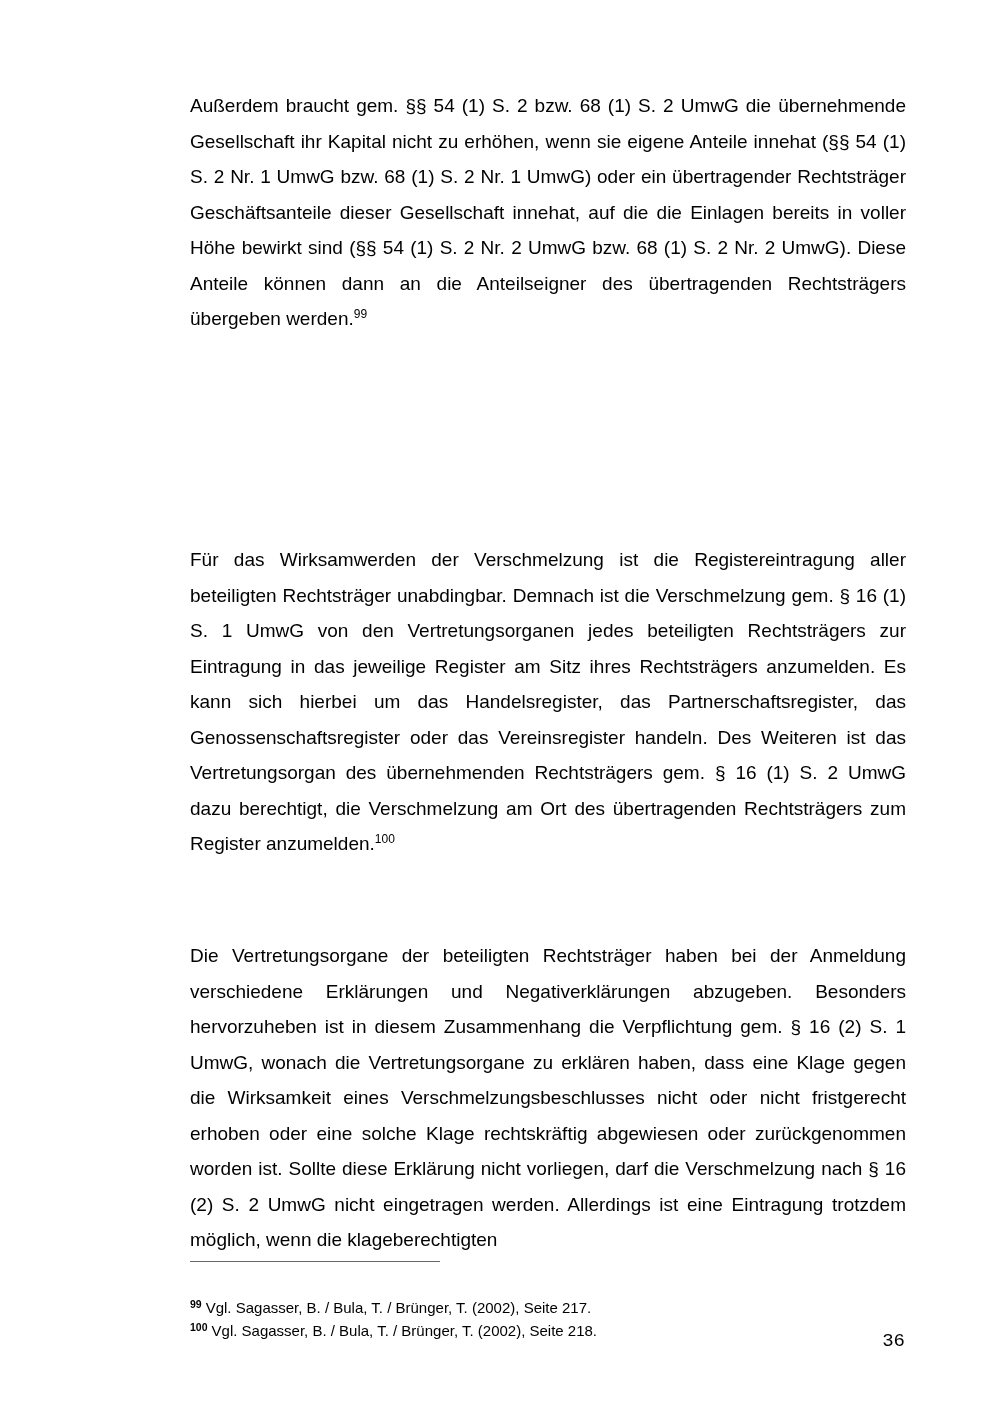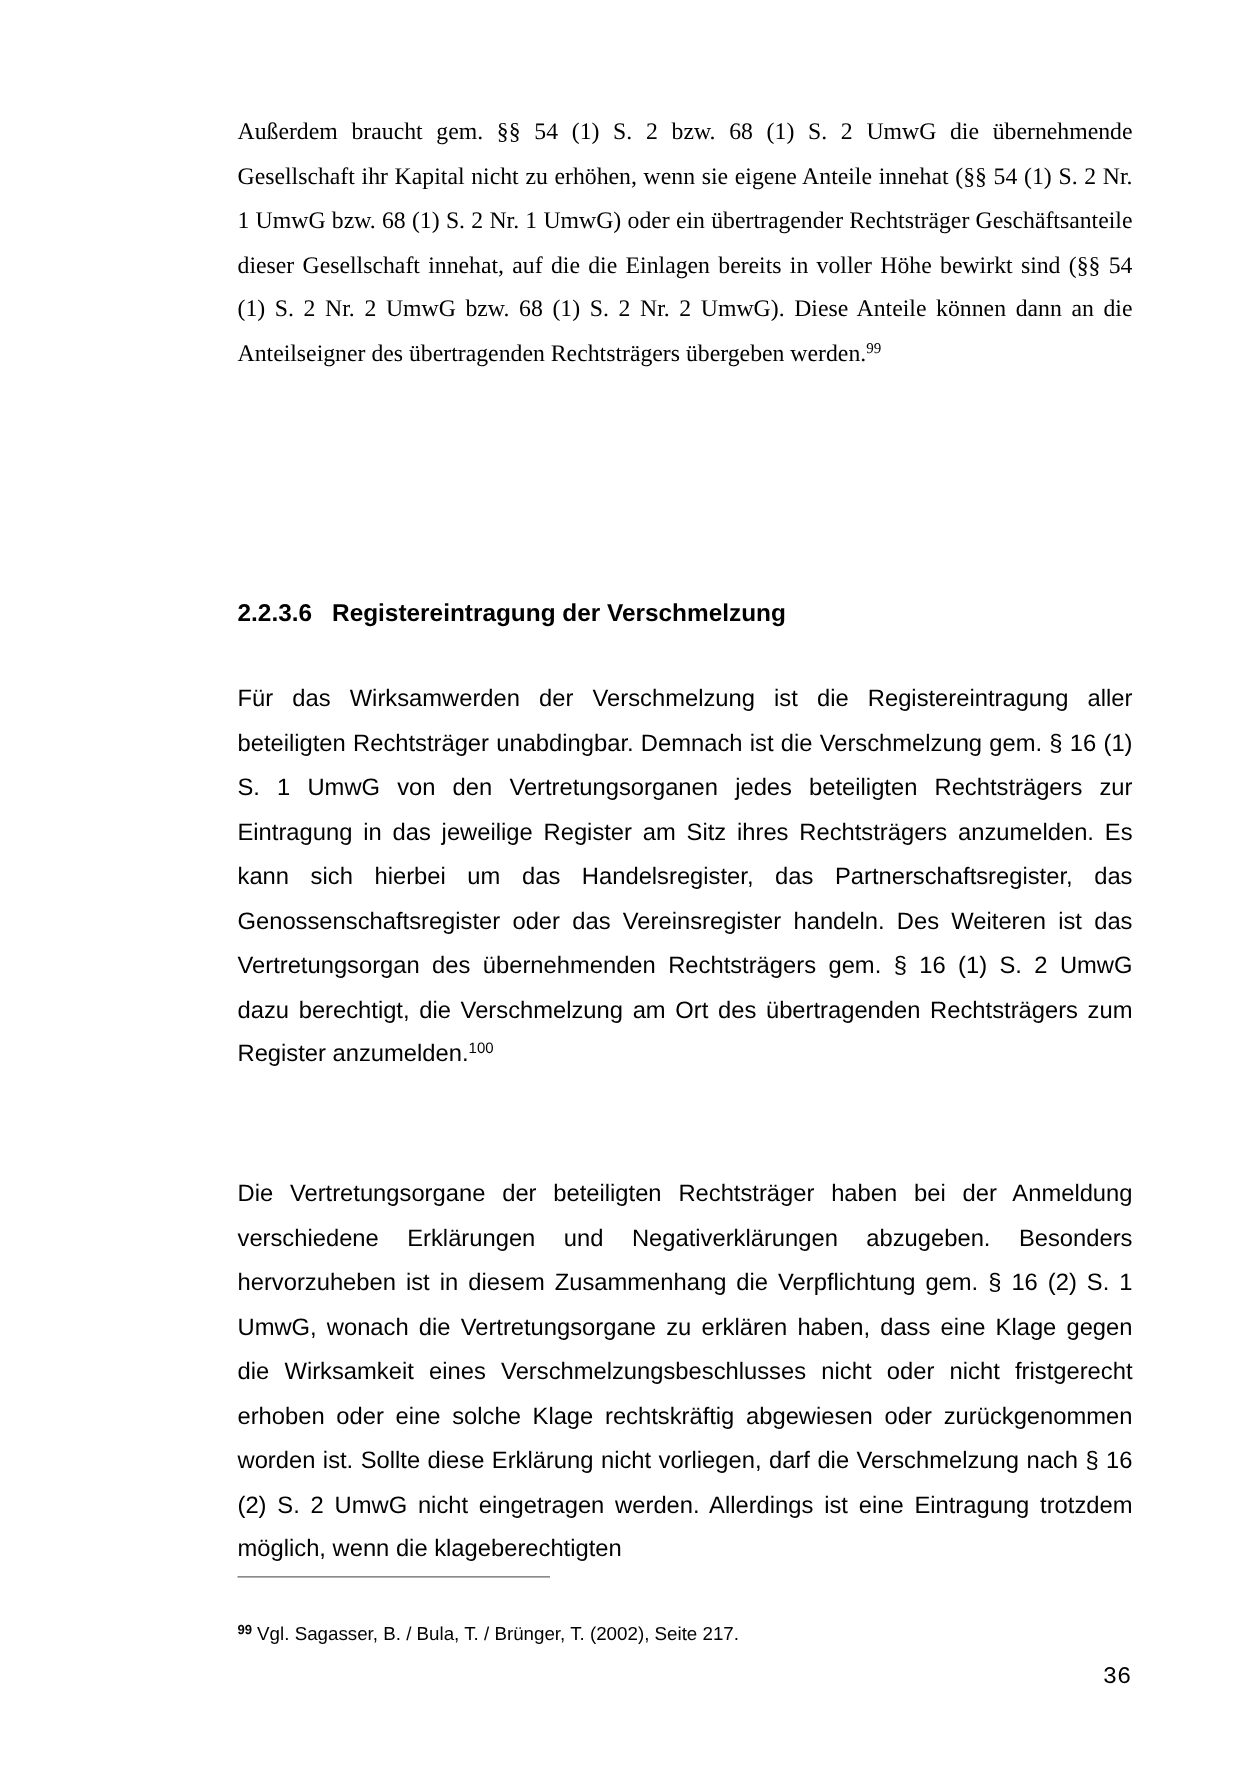--- a/index.html
+++ b/index.html
@@ -72,39 +72,39 @@
     margin-right: 4px;
   }
   .page-number {
     position: absolute;
     top: 1329px;
     right: 95px;
     font-family: Liberation Mono, monospace;
     font-size: 19px;
     line-height: 24px;
   }
-  #p1 { top: 88px; font-family: Liberation Serif, serif; }
+  #p1 { top: 88px; }
   #heading { top: 479px; }
   #p2 { top: 542px; }
   #p3 { top: 923px; margin-top: 15px; }
 </style>
 </head>
 <body>
 
 <div class="page">
 
   <p class="block para" id="p1"><span>Außerdem braucht gem. §§ 54 (1) S. 2 bzw. 68 (1) S. 2 UmwG die übernehmende Gesellschaft ihr Kapital nicht zu erhöhen, wenn sie eigene Anteile innehat (§§ 54 (1) S. 2 Nr. 1 UmwG bzw. 68 (1) S. 2 Nr. 1 UmwG) oder ein übertragender Rechtsträger Geschäftsanteile dieser Gesellschaft innehat, auf die die Einlagen bereits in voller Höhe bewirkt sind (§§ 54 (1) S. 2 Nr. 2 UmwG bzw. 68 (1) S. 2 Nr. 2 UmwG). Diese Anteile können dann an die Anteilseigner des übertragenden Rechtsträgers übergeben werden.</span><sup class="fnref">99</sup></p>
 
-  <h2 class="block heading" id="heading"><span class="heading-num">2.2.3.6</span><span>Registereintragung der Verschmelzung</span></h2>
 
   <p class="block para" id="p2"><span>Für das Wirksamwerden der Verschmelzung ist die Registereintragung aller beteiligten Rechtsträger unabdingbar. Demnach ist die Verschmelzung gem. § 16 (1) S. 1 UmwG von den Vertretungsorganen jedes beteiligten Rechtsträgers zur Eintragung in das jeweilige Register am Sitz ihres Rechtsträgers anzumelden. Es kann sich hierbei um das Handelsregister, das Partnerschaftsregister, das Genossenschaftsregister oder das Vereinsregister handeln. Des Weiteren ist das Vertretungsorgan des übernehmenden Rechtsträgers gem. § 16 (1) S. 2 UmwG dazu berechtigt, die Verschmelzung am Ort des übertragenden Rechtsträgers zum Register anzumelden.</span><sup class="fnref">100</sup></p>
 
   <p class="block para" id="p3"><span>Die Vertretungsorgane der beteiligten Rechtsträger haben bei der Anmeldung verschiedene Erklärungen und Negativerklärungen abzugeben. Besonders hervorzuheben ist in diesem Zusammenhang die Verpflichtung gem. § 16 (2) S. 1 UmwG, wonach die Vertretungsorgane zu erklären haben, dass eine Klage gegen die Wirksamkeit eines Verschmelzungsbeschlusses nicht oder nicht fristgerecht erhoben oder eine solche Klage rechtskräftig abgewiesen oder zurückgenommen worden ist. Sollte diese Erklärung nicht vorliegen, darf die Verschmelzung nach § 16 (2) S. 2 UmwG nicht eingetragen werden. Allerdings ist eine Eintragung trotzdem möglich, wenn die klageberechtigten</span></p>
 
   <div class="footnote-rule"></div>
 
   <div class="footnotes">
     <div class="footnote"><sup class="footnote-marker">99</sup><span>Vgl. Sagasser, B. / Bula, T. / Brünger, T. (2002), Seite 217.</span></div>
+    <div class="footnote"><sup class="footnote-marker">100</sup><span>Vgl. Sagasser, B. / Bula, T. / Brünger, T. (2002), Seite 218.</span></div>
   </div>
 
   <div class="page-number">36</div>
 
 </div>
 
 </body></html>

